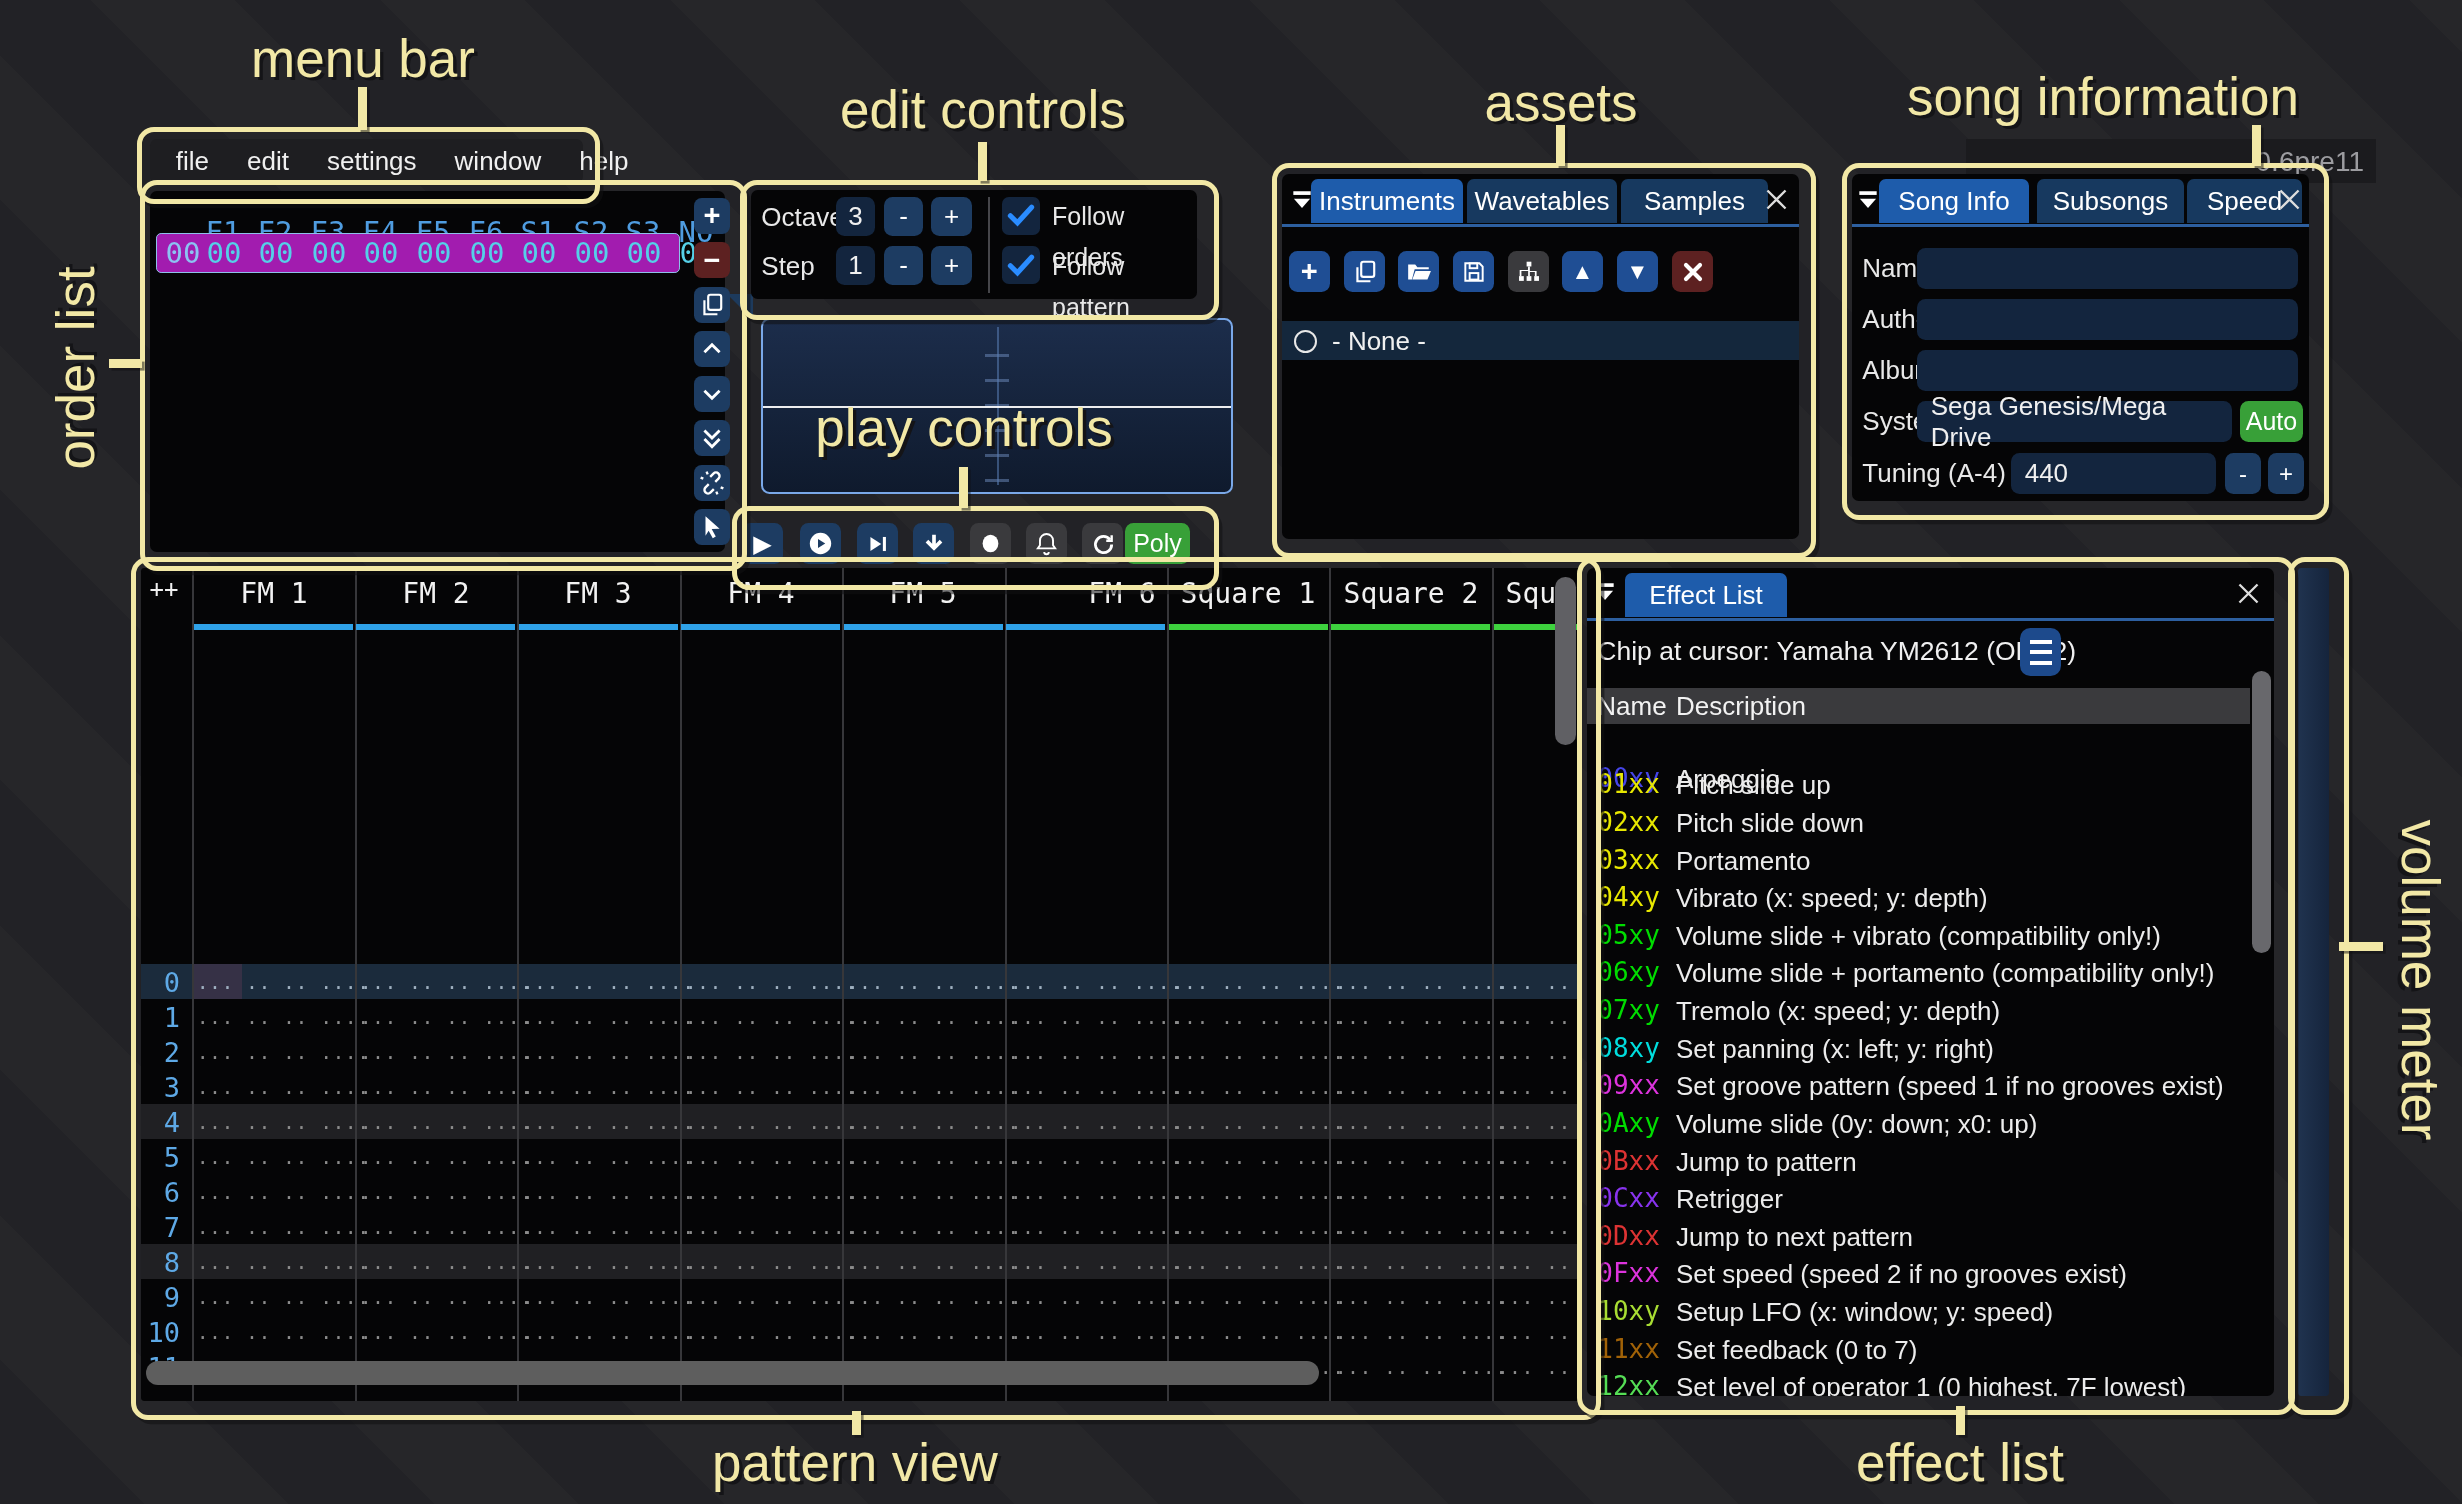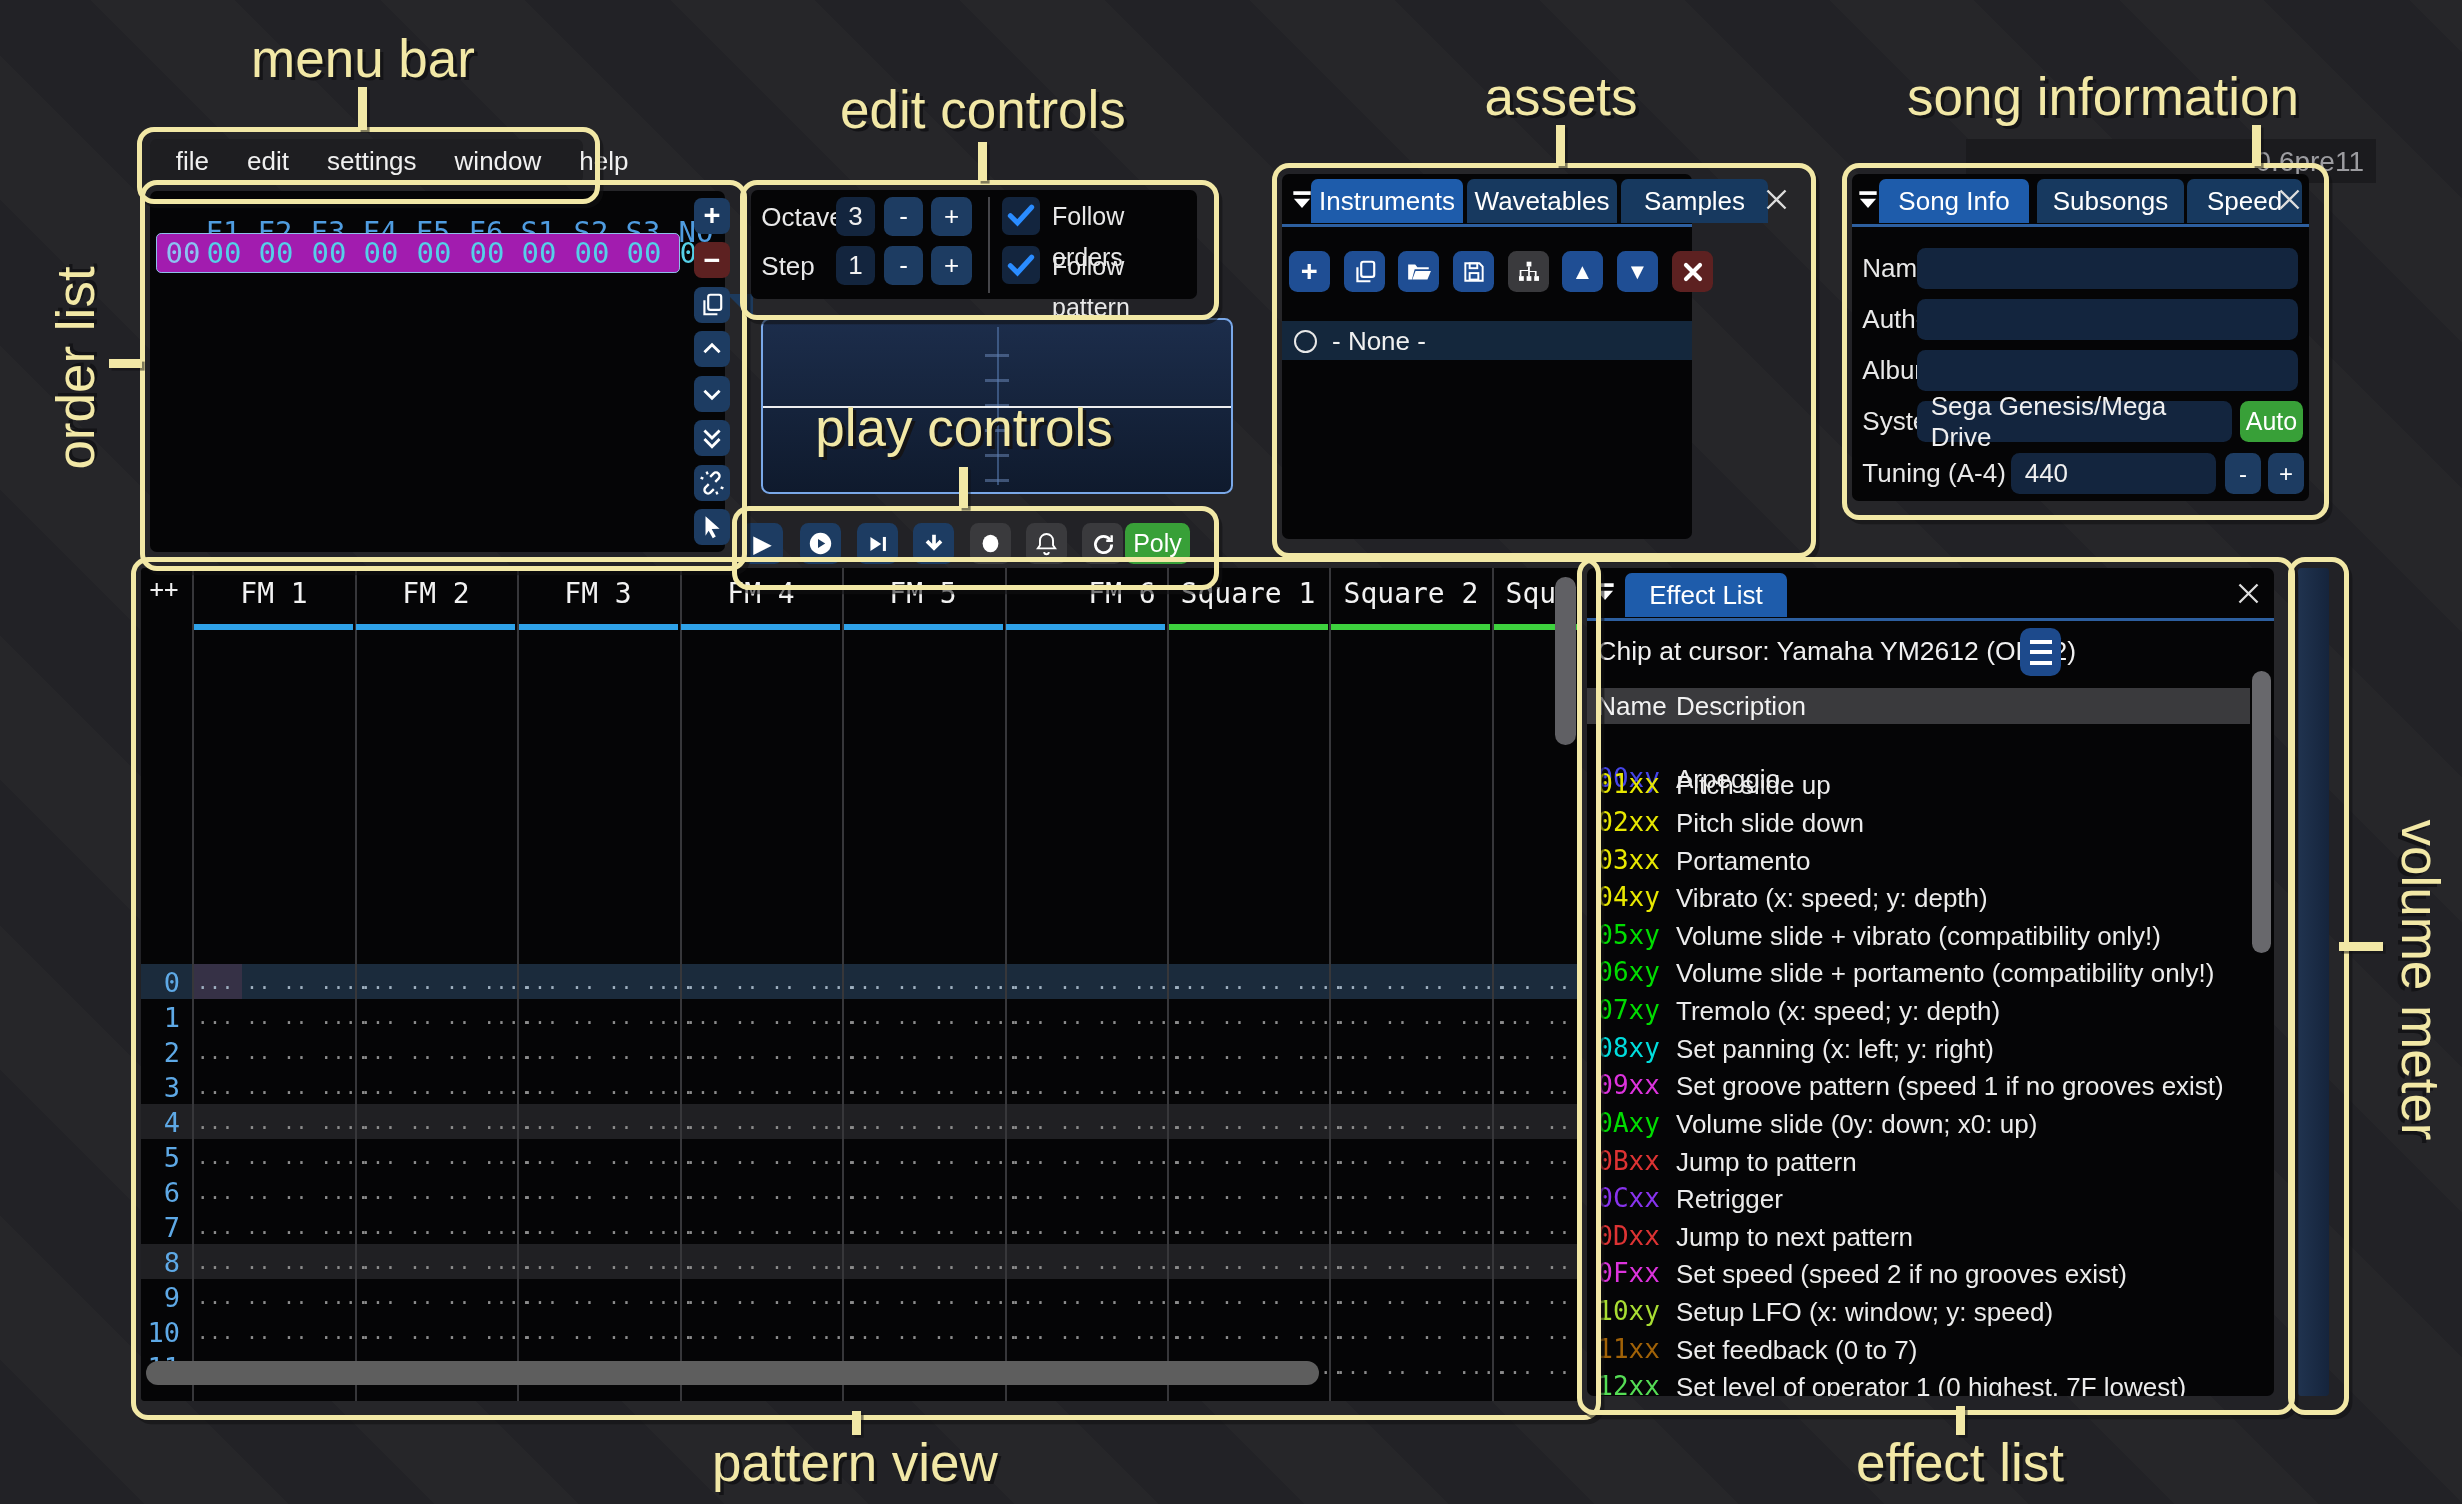--- a/index.html
+++ b/index.html
@@ -56,21 +56,21 @@
   
   #scope{left:761px;top:318px;width:472px;height:176px;background:linear-gradient(#1c2d4b,#0f1a2d);
     border:2.6px solid #7aa8e8;border-radius:8.5px;box-sizing:border-box;z-index:2;}
   #scope .mid{position:absolute;left:0;right:0;top:50%;height:1.7px;background:rgba(255,255,255,.92);}
   #scope .vax{position:absolute;left:50%;top:6.8px;bottom:6.8px;width:1.7px;background:rgba(90,125,180,.55);}
   #scope .ticks{position:absolute;left:calc(50% - 12px);top:12px;width:24px;height:150px;
     background:repeating-linear-gradient(to bottom,transparent 0 22px,rgba(110,140,190,.5) 22px 25px);}
   #corner-tri{left:727px;top:294px;width:0;height:0;border-top:26px solid #1d3a5c;border-left:26px solid transparent;z-index:1;}
   .play-btn{top:523px;width:41px;height:41px;border-radius:8.5px;z-index:2;}
   
-  #assets-win{left:1282px;top:174px;width:410px;height:365px;}
+  #assets-win{left:1282px;top:174px;width:517px;height:365px;}
   #assets-none{position:absolute;left:0;top:147px;width:100%;height:39px;background:#14273c;}
   .none-circle{position:absolute;left:12px;top:8.5px;width:19px;height:19px;border:2.6px solid #e8e8e8;border-radius:50%;}
   .collapse-ic{position:absolute;left:6.8px;top:13.7px;}
   
   #song-win{left:1852px;top:174px;width:457px;height:327px;}
   
   #pattern-win{left:141px;top:568px;width:1440px;height:833px;overflow:hidden;border-radius:3.4px;}
   .ch-head{position:absolute;top:8.5px;color:#f2f2f2;font-size:28px;transform:translateX(-50%);white-space:nowrap;z-index:3;}
   .ch-bar{position:absolute;top:56px;height:6px;z-index:3;}
   .pdiv{position:absolute;top:0;bottom:0;width:1.7px;background:#37373a;z-index:2;}
@@ -647,21 +647,21 @@
   <div class="ann-line" style="left:1556px;top:125px;width:9.4px;height:41px;"></div>
   <div class="ann-line" style="left:2252px;top:125px;width:9.4px;height:41px;"></div>
   <div class="ann-line" style="left:959px;top:467px;width:9.4px;height:41px;"></div>
   <div class="ann-line" style="left:852px;top:1411px;width:9.4px;height:24px;"></div>
   <div class="ann-line" style="left:1956px;top:1406px;width:9.4px;height:29px;"></div>
   <div class="ann-line" style="left:109px;top:359px;width:32.5px;height:9.4px;"></div>
   <div class="ann-line" style="left:2339px;top:942px;width:44px;height:9.4px;"></div>
 
   <div class="ann-label" style="left:363px;top:58px;">menu bar</div>
   <div class="ann-label" style="left:983px;top:109px;">edit controls</div>
-  <div class="ann-label" style="left:1561px;top:96px;">assets</div>
+  <div class="ann-label" style="left:1561px;top:102px;">assets</div>
   <div class="ann-label" style="left:2103px;top:96px;">song information</div>
   <div class="ann-label rot-ccw" style="left:75px;top:368px;">order list</div>
   <div class="ann-label" style="left:964px;top:427px;">play controls</div>
   <div class="ann-label" style="left:855px;top:1462px;">pattern view</div>
   <div class="ann-label" style="left:1960px;top:1462px;">effect list</div>
   <div class="ann-label rot-cw" style="left:2420px;top:980px;">volume meter</div>
 </div>
 
 
 </body></html>

